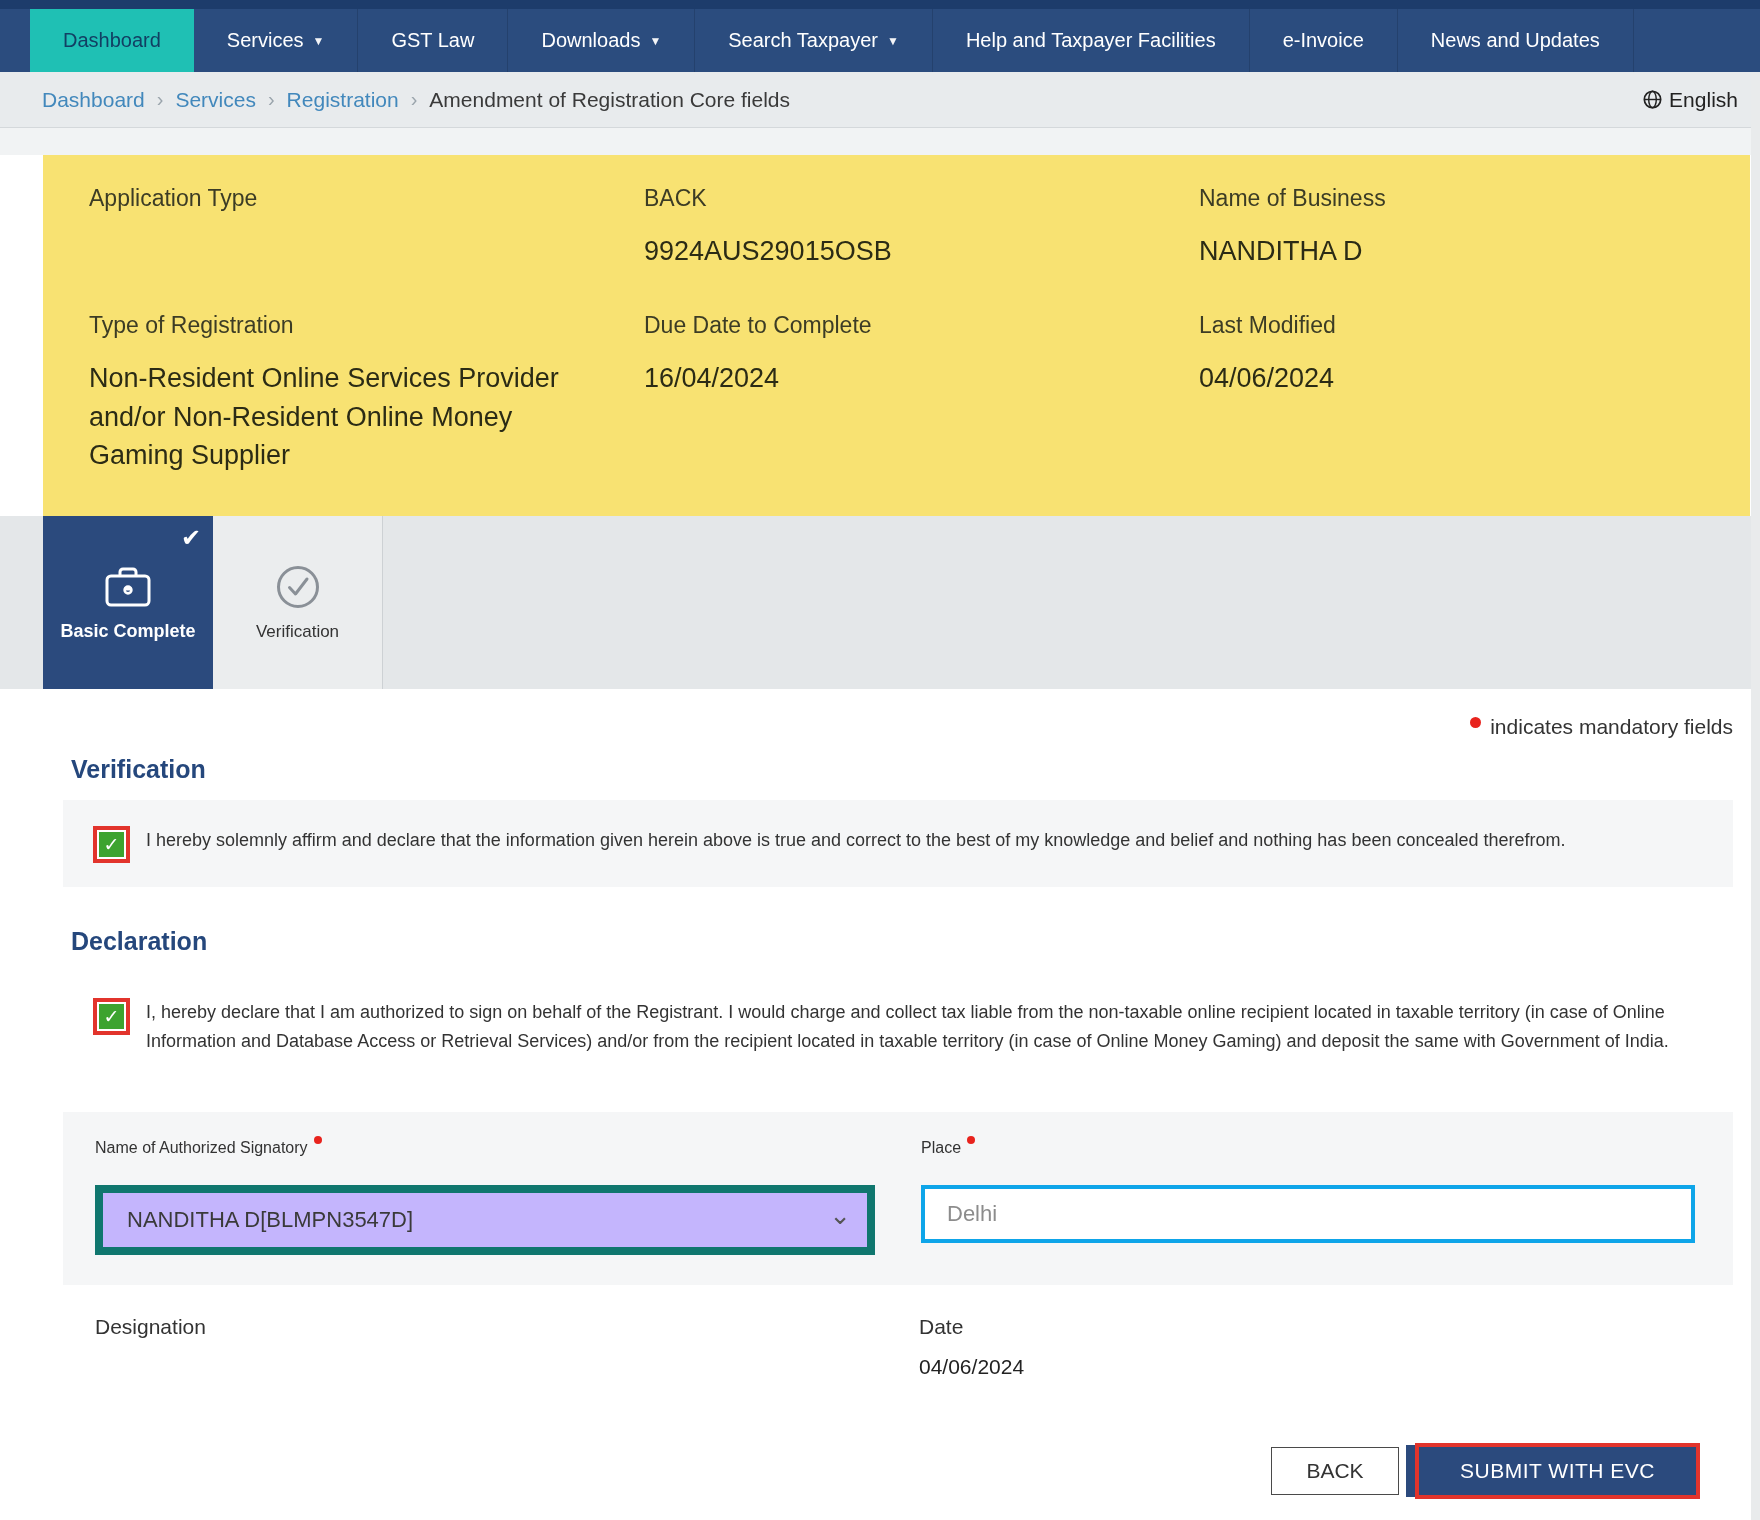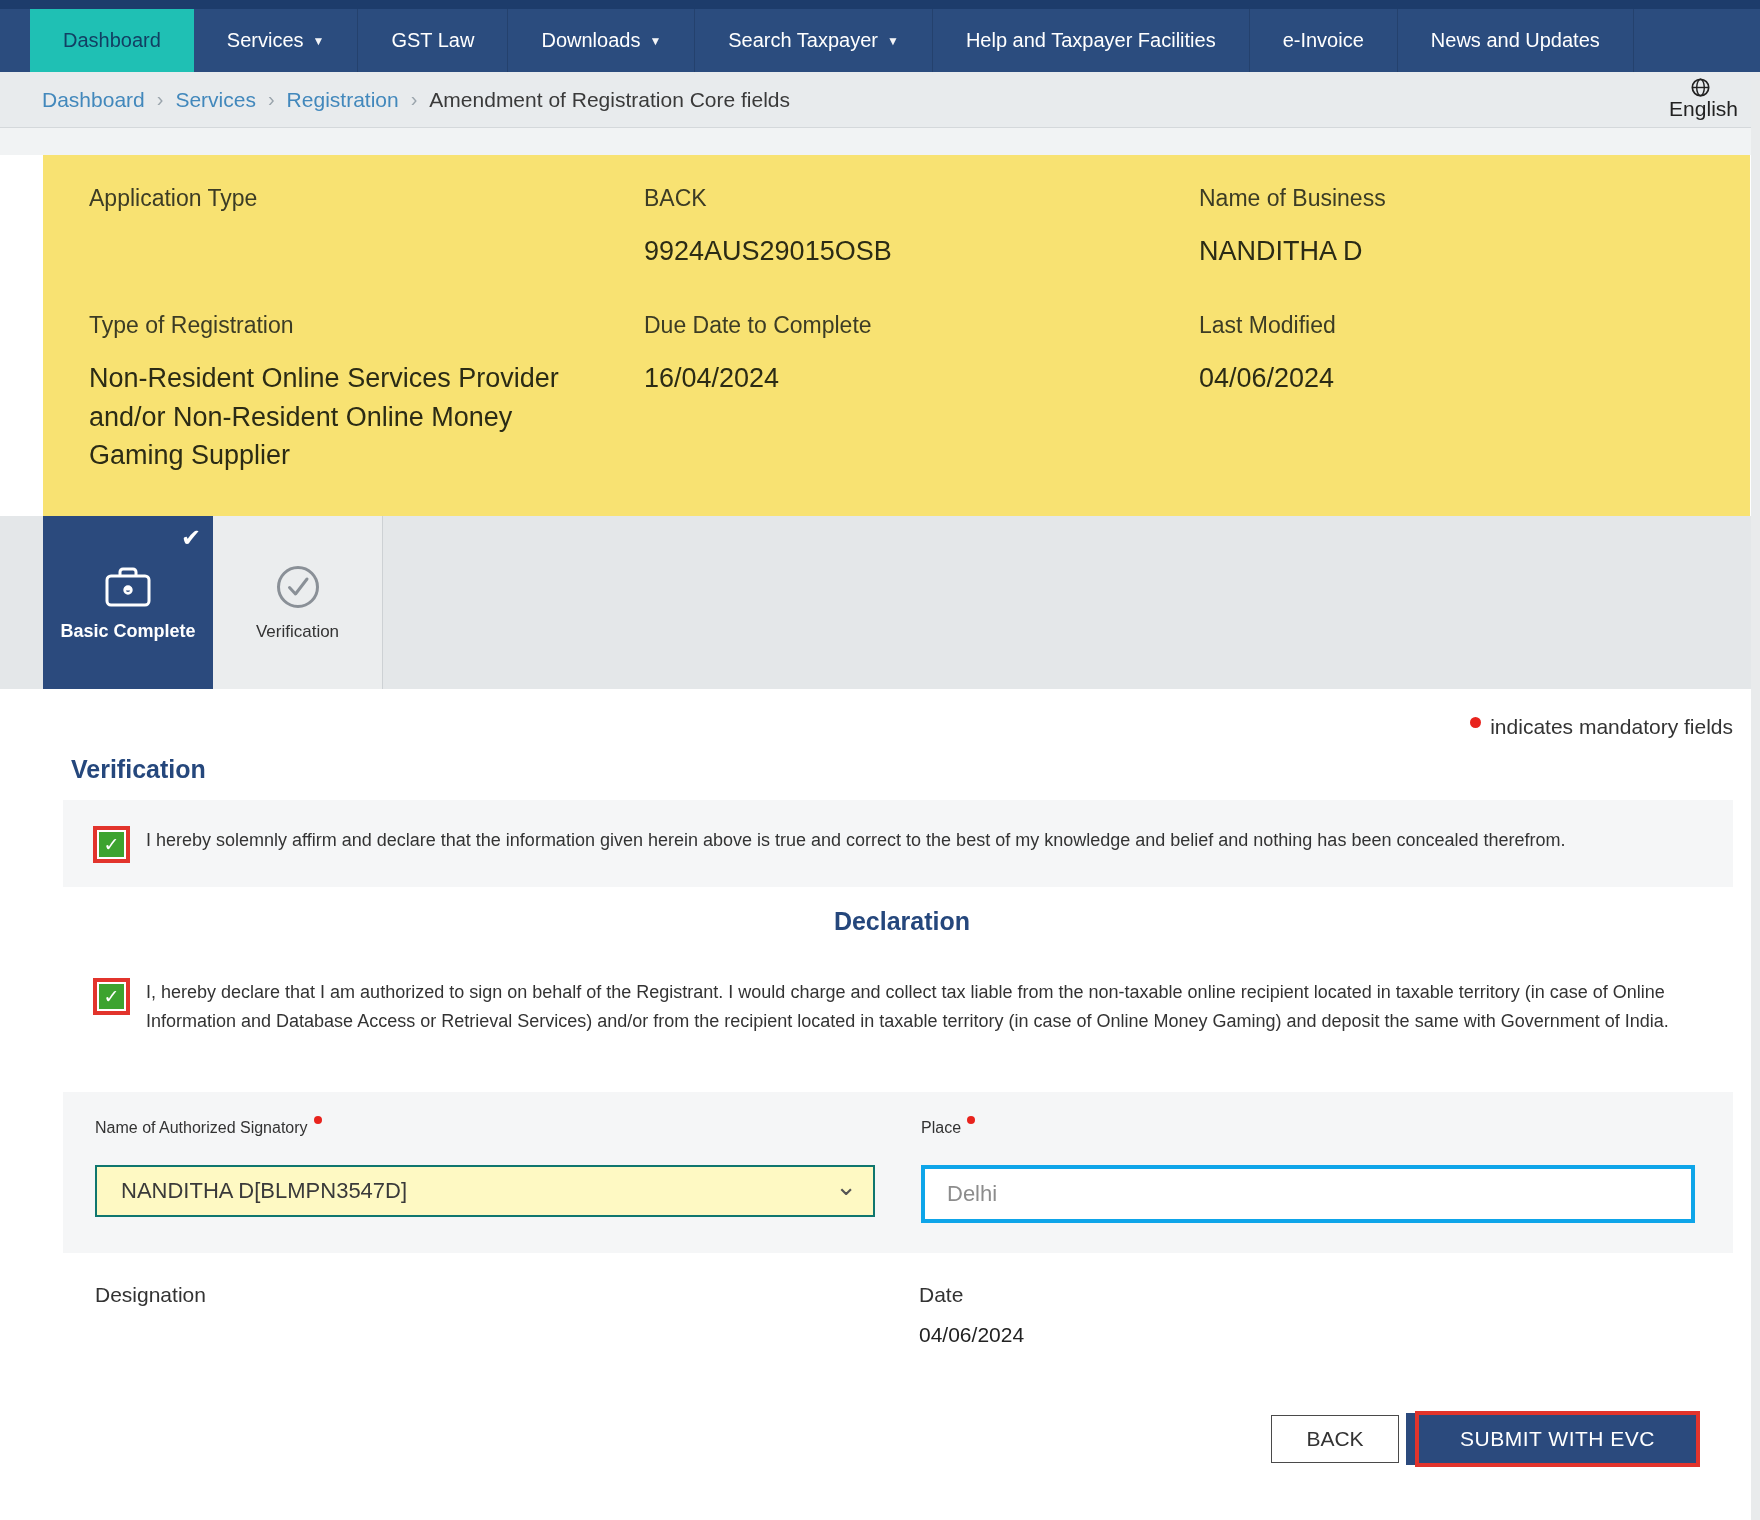--- a/index.html
+++ b/index.html
@@ -22,21 +22,21 @@
   
   .breadcrumb-bar {
     height:56px; background:#e8ebed; border-bottom:1px solid #d4d8db;
     display:flex; align-items:center; justify-content:space-between; padding:0 22px 0 42px;
     font-size:21px;
   }
   .crumbs { display:flex; align-items:center; }
   .crumb-link { color:#4288bc; cursor:pointer; }
   .crumb-sep { color:#9aa4ac; margin:0 12px; font-size:20px; }
   .crumb-current { color:#3a3a3a; }
-  .lang { display:flex; align-items:center; color:#222; font-size:21px;flex-direction:column; }
+  .lang { display:flex; align-items:center; color:#222; font-size:21px; }
   .lang svg { margin-right:7px; }
   .gap-strip { height:27px; background:#f1f3f4; }
 
   
   .summary-box {
     margin-left:43px; margin-right:10px; background:#f8e272;
     padding:30px 44px 42px 46px;
     display:grid; grid-template-columns:555px 555px auto; row-gap:42px;
   }
   .sum-label { font-size:23px; color:#3c3c25; margin-bottom:20px; }
@@ -58,29 +58,29 @@
   .req-dot { display:inline-block; width:8px; height:8px; border-radius:50%; background:#e8231d; margin-left:6px; vertical-align:9px; }
 
   .section-heading { color:#25477c; font-size:25px; margin:16px 0 16px 8px; }
 
   .check-panel { display:flex; align-items:flex-start; padding:26px 30px 24px 30px; margin-top:12px; }
   .check-panel.gray { background:#f5f6f7; }
   .checkbox-wrap { border:4px solid #e2342c; background:#fff; padding:2px; margin-right:16px; flex-shrink:0; cursor:pointer; }
   .checkbox { width:25px; height:25px; background:#3da32f; color:#fff; display:flex; align-items:center; justify-content:center; font-size:19px; }
   .check-text { font-size:18px; color:#333; line-height:1.6; padding-right:4px; }
 
-  .decl-heading { margin-top:20px;text-align:center; }
+  .decl-heading { margin-top:40px; }
 
   
   .form-panel { background:#f5f6f7; margin-top:32px; padding:24px 38px 30px 32px; display:flex; gap:46px; }
   .form-col-left { width:780px; flex-shrink:0; }
   .form-col-right { flex:1; }
   .field-label { font-size:16px; color:#333; margin-bottom:28px; }
   .select-box {
-    border:2px solid #0f766e; background:#fef9c3; height:52px;
+    border:8px solid #0f766e; background:#c4b5fd; height:70px;
     display:flex; align-items:center; justify-content:space-between;
     padding:0 16px 0 24px; font-size:22px; color:#3a3a3a; cursor:pointer;
   }
   .chevron { color:#555; font-size:26px; line-height:0; margin-top:-10px; }
   .text-input {
     width:100%; border:4px solid #0ea5e9; background:#fff; height:58px;
     font-size:22px; color:#8c8c8c; padding:0 22px; outline:none;
     font-family:"Liberation Sans","DejaVu Sans",sans-serif;
   }
 

